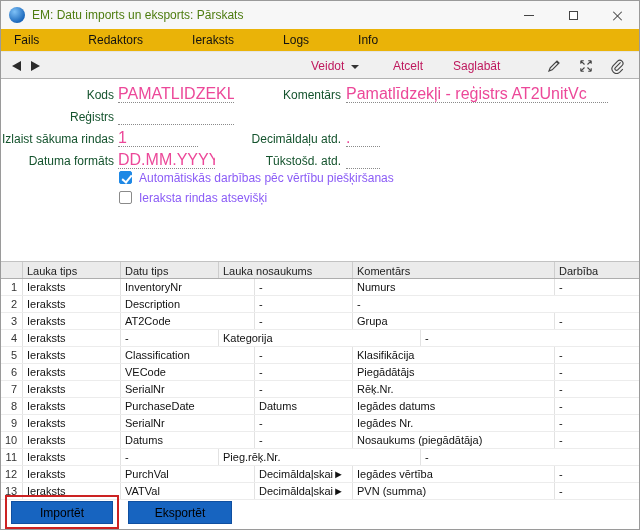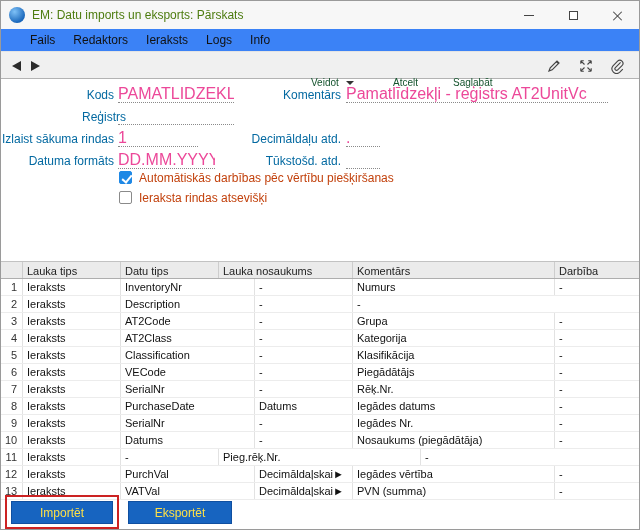--- a/index.html
+++ b/index.html
@@ -14,54 +14,54 @@
   .win-controls { position:absolute; right:0; top:0; height:28px; display:flex; }
   .win-btn { width:44px; height:28px; display:flex; align-items:center; justify-content:center; }
   .glyph-min { width:10px; height:1px; background:#444; }
   .glyph-max { width:9px; height:9px; border:1px solid #444; background:#fff; }
   .glyph-close { position:relative; width:11px; height:11px; }
   .glyph-close::before,.glyph-close::after { content:""; position:absolute; left:5px; top:0; width:1px; height:12px; background:#444; }
   .glyph-close::before { transform:rotate(45deg); }
   .glyph-close::after { transform:rotate(-45deg); }
 
   
-  .menubar { position:absolute; top:28px; left:0; right:0; height:22px; background:#3b82f6; display:flex; align-items:center; padding-left:20px; }
+  .menubar { position:absolute; top:28px; left:0; right:0; height:22px; background:#eab308; display:flex; align-items:center; padding-left:4px;gap:31px; }
   .menu-item { padding:3px 9px; font-size:12px; color:#111; cursor:default; }
 
   
   .toolbar { position:absolute; top:50px; left:0; right:0; height:28px; background:#f0f0f0; border-top:1px solid #e4e4e4; border-bottom:1px solid #b3b3b3; }
   .tri-left { position:absolute; left:11px; top:9px; width:0; height:0; border-top:5px solid transparent; border-bottom:5px solid transparent; border-right:9px solid #2b2b2b; }
   .tri-right { position:absolute; left:30px; top:9px; width:0; height:0; border-top:5px solid transparent; border-bottom:5px solid transparent; border-left:9px solid #2b2b2b; }
-  .tool-text { position:absolute; top:25px; font-size:10px; color:#14532d; cursor:default; white-space:nowrap; }
+  .tool-text { position:absolute; top:7px; font-size:12px; color:#be185d; cursor:default; white-space:nowrap; }
   .caret-down { display:inline-block; width:0; height:0; border-left:4px solid transparent; border-right:4px solid transparent; border-top:4px solid #333; margin-left:7px; vertical-align:middle; }
   .tool-icon { position:absolute; top:6px; width:16px; height:16px; }
 
   
-  .flabel { position:absolute; text-align:right; font-size:12px; color:#0369a1; white-space:nowrap; }
+  .flabel { position:absolute; text-align:right; font-size:12px; color:#14532d; white-space:nowrap; }
   .fvalue { position:absolute; font-size:16px; color:#ec4899; border-bottom:1px dotted #8a8a8a; height:17px; line-height:15px; white-space:nowrap; overflow:hidden; }
   .cb { position:absolute; width:13px; height:13px; border:1px solid #8a8a8a; background:#fff; border-radius:2px; }
   .cb.checked { background:#1e88e5; border-color:#1e88e5; }
   .cb.checked::after { content:""; position:absolute; left:4px; top:1px; width:4px; height:8px; border:solid #fff; border-width:0 2px 2px 0; transform:rotate(40deg); }
-  .cb-label { position:absolute; font-size:12px; color:#c2410c; white-space:nowrap; }
+  .cb-label { position:absolute; font-size:12px; color:#8b5cf6; white-space:nowrap; }
 
   
   .table { position:absolute; top:228px; left:0; width:640px; background:#fff; }
   .thead { display:flex; height:18px; background:#ebebeb; border-top:1px solid #c2c2c2; border-bottom:1px solid #aeaeae;margin-top:32px; }
   .trow { display:flex; height:17px; border-bottom:1px solid #ececec; background:#fff; }
   .tcell { padding:1px 4px; font-size:11px; line-height:15px; border-right:1px solid #e2e2e2; overflow:hidden; white-space:nowrap; color:#111; }
   .th { line-height:16px; color:#222; border-right:1px solid #cdcdcd; }
   .c0 { width:22px; text-align:right; padding-right:5px; color:#333; }
   .c1 { width:98px; }
   .c2 { width:134px; }
   .c3 { width:98px; }
   .c4 { width:202px; }
   .c5 { width:86px; border-right:none; }
 
   
-  .btn { position:absolute; top:500px; height:23px; background:#1764c0; color:#fde047; font-size:12px; display:flex; align-items:center; justify-content:center; border:1px solid #0f4fa0; cursor:default; }
+  .btn { position:absolute; top:500px; height:23px; background:#1764c0; color:#000000; font-size:12px; display:flex; align-items:center; justify-content:center; border:1px solid #0f4fa0; cursor:default; }
   .annotation { position:absolute; left:4px; top:494px; width:114px; height:34px; border:2px solid #cc2222; pointer-events:none; }
 </style>
 </head>
 <body>
 
 <div class="window">
 
   <div class="titlebar">
     <span class="app-icon"></span>
     <span class="title">EM: Datu imports un eksports: Pārskats</span>
@@ -107,21 +107,21 @@
           <path d="M11.6 4.4 L6.4 9.6 a1.6 1.6 0 0 0 2.3 2.3 L13 7.6 a3.1 3.1 0 0 0 -4.4 -4.4 L4 7.8 a4.7 4.7 0 0 0 6.6 6.6 L13.8 11.2" fill="none" stroke="#444" stroke-width="1.1"></path>
         </svg>
     </span>
   </div>
 
   <span class="flabel" style="left:0; width:113px; top:87px">Kods</span>
   <span class="fvalue" style="left:117px; width:116px; top:85px">PAMATLIDZEKLI</span>
   <span class="flabel" style="left:240px; width:100px; top:87px">Komentārs</span>
   <span class="fvalue" style="left:345px; width:262px; top:85px">Pamatlīdzekļi - reģistrs AT2UnitVc</span>
 
-  <span class="flabel" style="left:12px; width:113px; top:109px">Reģistrs</span>
+  <span class="flabel" style="left:0; width:113px; top:109px">Reģistrs</span>
   <span class="fvalue" style="left:117px; width:116px; top:107px"></span>
 
   <span class="flabel" style="left:0; width:113px; top:131px">Izlaist sākuma rindas</span>
   <span class="fvalue" style="left:117px; width:80px; top:129px">1</span>
   <span class="flabel" style="left:240px; width:100px; top:131px">Decimāldaļu atd.</span>
   <span class="fvalue" style="left:345px; width:34px; top:129px">.</span>
 
   <span class="flabel" style="left:0; width:113px; top:153px">Datuma formāts</span>
   <span class="fvalue" style="left:117px; width:97px; top:151px">DD.MM.YYYY</span>
   <span class="flabel" style="left:240px; width:100px; top:153px">Tūkstošd. atd.</span>
@@ -161,21 +161,20 @@
           <div class="tcell c0">3</div>
           <div class="tcell c1">Ieraksts</div>
           <div class="tcell c2">AT2Code</div>
           <div class="tcell c3">-</div>
           <div class="tcell c4">Grupa</div>
           <div class="tcell c5">-</div>
         </div>
         <div class="trow">
           <div class="tcell c0">4</div>
           <div class="tcell c1">Ieraksts</div>
-          <div class="tcell c2">AT2Class</div>
           <div class="tcell c3">-</div>
           <div class="tcell c4">Kategorija</div>
           <div class="tcell c5">-</div>
         </div>
         <div class="trow">
           <div class="tcell c0">5</div>
           <div class="tcell c1">Ieraksts</div>
           <div class="tcell c2">Classification</div>
           <div class="tcell c3">-</div>
           <div class="tcell c4">Klasifikācija</div>

